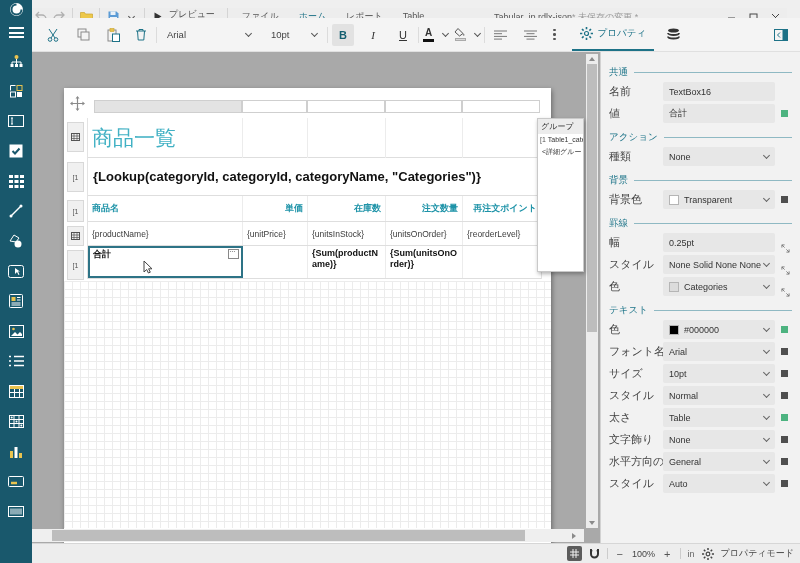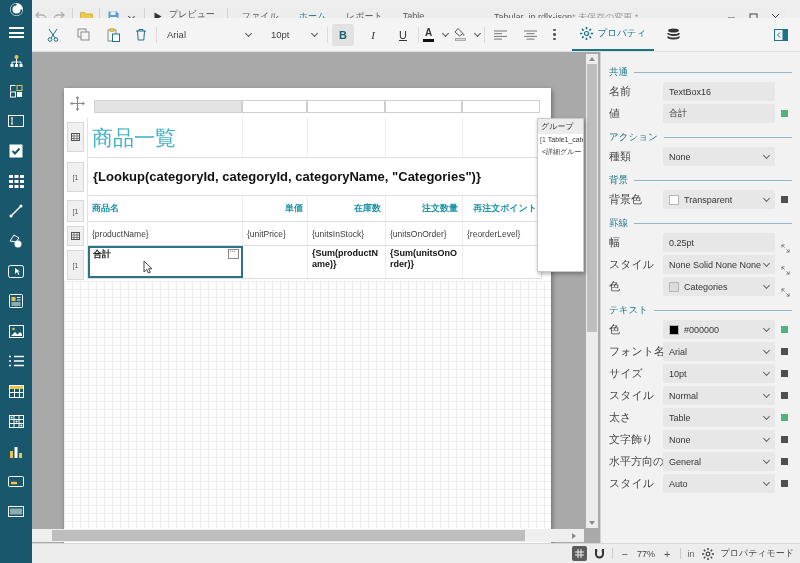--- a/index.html
+++ b/index.html
@@ -672,21 +672,21 @@
       </svg>
     </span>
   <span class="st-btn">
       <svg width="11" height="11" viewBox="0 0 11 11">
         <path d="M2 1v5a3.5 3.5 0 0 0 7 0V1" fill="none" stroke="#333" stroke-width="2"></path>
         <path d="M1 2.8h2.5M7.5 2.8H10" stroke="#333"></path>
       </svg>
     </span>
   <span class="sep"></span>
   <span class="zoombtn">−</span>
-  <span>77%</span>
+  <span>100%</span>
   <span class="zoombtn">+</span>
   <span class="sep"></span>
   <span style="color:#666">in</span>
   <span class="st-btn">
       <svg width="12" height="12" viewBox="0 0 13 13">
         <circle cx="6.5" cy="6.5" r="2" fill="none" stroke="#444" stroke-width="1.2"></circle>
         <g stroke="#444" stroke-width="1.6">
           <path d="M6.5 0v2.3M6.5 10.7V13M0 6.5h2.3M10.7 6.5H13M2 2l1.6 1.6M9.4 9.4L11 11M11 2L9.4 3.6M3.6 9.4L2 11"></path>
         </g>
       </svg>

